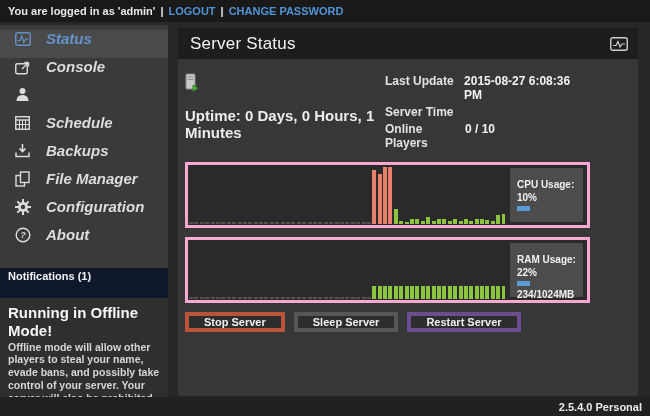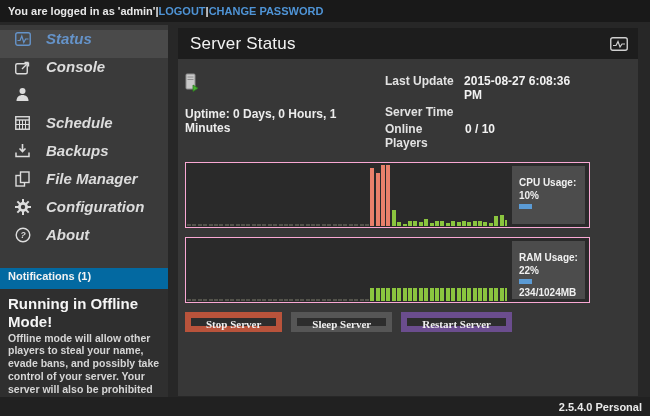--- a/index.html
+++ b/index.html
@@ -7,38 +7,38 @@
   body {
     background:#272727;
     font-family:"Liberation Sans", sans-serif;
     font-weight:bold;
     position:relative;
   }
   
   .topbar {
     position:absolute; top:0; left:0; right:0; height:22px;
     background:#191919; display:flex; align-items:center;
-    padding-left:8px; font-size:11px; color:#e8e8e8; 
+    padding-left:8px; font-size:11px; color:#e8e8e8; gap:5px;
   }
   .topbar a { color:#4f94d6; text-decoration:none; cursor:pointer; }
   
   .sidebar {
     position:absolute; top:25px; left:0; width:168px; bottom:19px;
     background:#3a3a3a; display:flex; flex-direction:column;
   }
   .menu { padding-top:5px; }
   .menu-item {
     height:28px; display:flex; align-items:flex-start;
     padding-left:14px; gap:15px; font-size:15px; color:#dcdcdc; cursor:pointer;font-style:italic;
   }
   .menu-item.active { background:#4a4a4a; color:#6593c9; }
   .menu-item .mi-icon { width:17px; height:17px; display:flex; align-items:center; justify-content:center; flex-shrink:0; }
   .notif-header {
-    margin-top:14px; background:#0369a1; color:#f2f2f2;
-    font-size:11px; padding:2px 8px 7px 8px;
+    margin-top:14px; background:#0f172a; color:#f2f2f2;
+    font-size:11px; padding:2px 8px 16px 8px;
   }
   .notif-body {
     flex:1; background:#2f2f2f; padding:6px 8px;
     font-size:10.5px; color:#d6d6d6; line-height:1.22;
   }
   .notif-title { color:#f5f5f5; font-size:15px; }
   
   .panel {
     position:absolute; left:178px; top:28px; width:460px; bottom:20px;
     background:#373737;
@@ -47,48 +47,48 @@
     height:31px; background:#1d1d1d; display:flex; align-items:center;
     padding:0 10px 0 12px; font-size:17px; color:#f2f2f2; font-weight:normal;
   }
   .panel-header .ph-title { font-weight:normal; letter-spacing:0.2px; }
   .panel-header .ph-icon { margin-left:auto; cursor:pointer; display:flex; }
   .panel-body { padding:8px 7px 0 7px; }
   
   .info-section { display:flex; width:405px; margin-top:2px; }
   .info-left { flex:0 0 200px; display:flex; flex-direction:column; }
   .status-line { display:flex; align-items:center; gap:9px; font-size:11px; color:#ececec; margin-top:4px; }
-  .uptime { font-size:12px; color:#ececec; margin-top:15px; }
+  .uptime { font-size:15px; color:#ececec; margin-top:15px; }
   .info-right { flex:1; padding-top:5px; }
   .info-row { display:flex; font-size:12px; margin-bottom:3px; }
   .info-row .lbl { width:80px; color:#e2e2e2; }
   .info-row .val { color:#f2f2f2; }
   
   .chart {
     position:relative; width:405px; height:66px;
-    background:#2a2a2a; border:1px solid #f9a8d4; margin-top:9px;
+    background:#2a2a2a; border:3px solid #f9a8d4; margin-top:9px;
   }
   .plot {
     position:absolute; left:1px; right:82px; top:2px; bottom:1px;
     display:flex; align-items:flex-end; overflow:hidden;
   }
   .bar { flex:0 0 4px; margin-right:1.4px; }
   .bar.zero { height:2px !important; background:#53534b !important; }
   .legend {
     position:absolute; right:4px; top:3px; bottom:3px; width:73px;
     background:#4c4c4c; padding:10px 4px 0 7px;
     font-size:10px; color:#f0f0f0; line-height:1.3;
   }
   .swatch { width:13px; height:5px; background:#5b9bd5; margin-top:2px; margin-bottom:2px; }
   
   .btn-row { display:flex; gap:9px; margin-top:9px; }
   .srv-btn {
     height:20px; padding:0 15px; background:#2d2d2d;
-    border:6px solid #3b82f6; color:#f0f0f0; font-size:11px; font-weight:bold;
-    font-family:Liberation Serif, serif; cursor:pointer;
+    border:4px solid #3b82f6; color:#f0f0f0; font-size:11px; font-weight:bold;
+    font-family:Liberation Sans, sans-serif; cursor:pointer;
   }
   
   .footer {
     position:absolute; left:0; right:0; bottom:0; height:19px;
     background:#212121; display:flex; align-items:center; justify-content:flex-end;
     padding-right:8px; font-size:11px; color:#eaeaea;
   }
   svg { display:block; }
 </style>
 </head>

